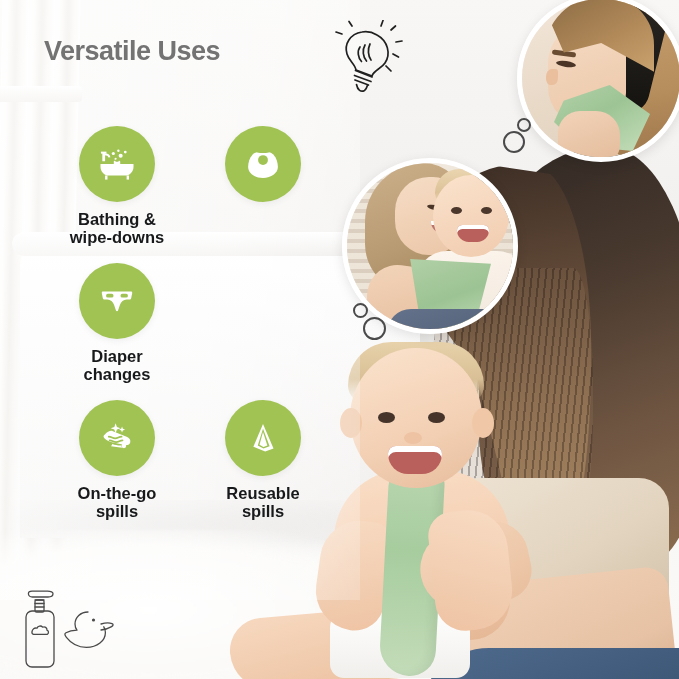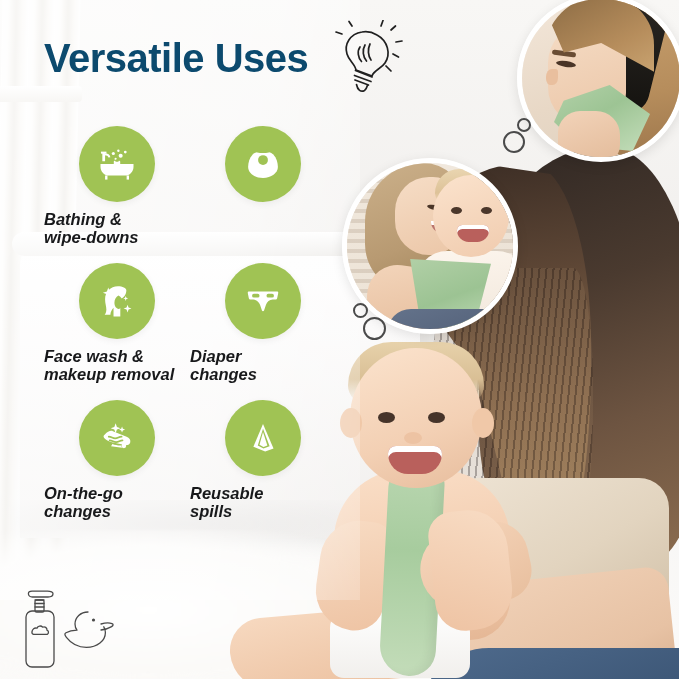--- a/index.html
+++ b/index.html
@@ -288,35 +288,35 @@
     transform: rotate(8deg); }
   .i2-jeans { position: absolute; left: 40px; top: 146px; width: 130px; height: 40px;
     background: linear-gradient(160deg,#64738b,#4d5a72); border-radius: 24px 24px 0 0; }
 
   
   .bubble { position: absolute; border: 2px solid #4a4a4a; border-radius: 50%; background: transparent; }
 
   
   .title {
     position: absolute; left: 44px; top: 36px;
-    font-size: 40px; font-weight: bold; color: #0c4a6e;
+    font-size: 27px; font-weight: bold; color: #737373;
     letter-spacing: -0.5px;
   }
   .bulb { position: absolute; left: 328px; top: 20px; width: 76px; height: 78px; }
 
   
   .grid {
     position: absolute; left: 44px; top: 126px;
     width: 300px;
   }
   .row { display: flex; }
   .cell {
     width: 146px;
+    text-align: center;
     margin-bottom: 16px;
-    font-style: italic;
   }
   .circle {
     width: 76px; height: 76px;
     margin: 0 auto 8px auto;
     border-radius: 50%;
     background: #a0c354;
     display: flex; align-items: center; justify-content: center;
     box-shadow: 0 2px 7px rgba(0,0,0,.06);
   }
   .cell-label {
@@ -476,37 +476,20 @@
             <g fill="#a0c354">
               <circle cx="24" cy="19.5" r="5.6"></circle>
               <path d="M24 7.4 c-2.6 0-5 .6-6.8 1.6 c-.9.5-.7 1.7.3 1.9 c2 .4 4.2.6 6.5.6 s4.5-.2 6.5-.6 c1-.2 1.2-1.4.3-1.9 C29 8 26.6 7.4 24 7.4 Z"></path>
             </g>
           </svg>
         </div>
       </div>
     </div>
 
     <div class="row">
-      <div class="cell">
-        <div class="circle">
-          <svg viewBox="0 0 48 48" width="44" height="44">
-            <g fill="#ffffff">
-              <path d="M25 8 c-8.2 0-14 6-14 14 c0 5 1.4 7.4 1.4 11.6 c0 3.4-1.8 5.4-1.8 5.4 h6.2 c0-3 1.6-5.4 3.4-7.6 v9.6 h7.4 V22.2 c4-1.6 6.6-5.4 6.6-9.8 C34.2 10 30 8 25 8 Z"></path>
-              <path d="M14.5 9.2 l1.5 4.4 4.4 1.5 -4.4 1.5 -1.5 4.4 -1.5-4.4 -4.4-1.5 4.4-1.5 z"></path>
-              <path d="M35.5 28 l1.1 3.2 3.2 1.1 -3.2 1.1 -1.1 3.2 -1.1-3.2 -3.2-1.1 3.2-1.1 z"></path>
-              <path d="M33.5 18.5 l.7 2 2 .7 -2 .7 -.7 2 -.7-2 -2-.7 2-.7 z"></path>
-            </g>
-            <g fill="#a0c354">
-              <path d="M25.6 18 c-2.8 1.6-4.4 4.6-4.4 8 c0 4 2.2 6.6 4.6 6.6 c2.4 0 4.6-2.6 4.6-6.6 c0-3.4-1.8-6.6-4.8-8 z"></path>
-            </g>
-          </svg>
-        </div>
-        <div class="cell-label">Face wash &amp;
-makeup removal</div>
-      </div>
 
       <div class="cell">
         <div class="circle">
           <svg viewBox="0 0 48 48" width="42" height="42">
             <g fill="#ffffff">
               <path d="M8 13 h32 c1 0 1.6 .8 1.4 1.8 l-1.2 6 c-.2 1-1 1.6-2 1.6 H35 c-3.6 0-6.4 2.6-7.6 6 l-2.2 6.4 c-.4 1.2-2 1.2-2.4 0 l-2.2-6.4 c-1.2-3.4-4-6-7.6-6 H9.8 c-1 0-1.8-.6-2-1.6 l-1.2-6 C6.4 13.8 7 13 8 13 Z"></path>
             </g>
             <g fill="#a0c354">
               <rect x="11.5" y="15.8" width="8.5" height="4.2" rx="2.1"></rect>
               <rect x="28" y="15.8" width="8.5" height="4.2" rx="2.1"></rect>
@@ -530,21 +513,21 @@
               <path d="M22.5 8 l1.4 4 4 1.4 -4 1.4 -1.4 4 -1.4-4 -4-1.4 4-1.4 z"></path>
               <path d="M29.5 11.5 l.9 2.4 2.4 .9 -2.4 .9 -.9 2.4 -.9-2.4 -2.4-.9 2.4-.9 z"></path>
             </g>
             <g stroke="#a0c354" stroke-width="1.9" fill="none" stroke-linecap="round">
               <path d="M15 22.5 c3 0 4 2 7 2 s4-2 7-2"></path>
               <path d="M16 26.5 c3 0 4 2 7 2 s4-2 7-2"></path>
             </g>
           </svg>
         </div>
         <div class="cell-label">On-the-go
-changes</div>
+spills</div>
       </div>
 
       <div class="cell">
         <div class="circle">
           <svg viewBox="0 0 48 48" width="42" height="42">
             <g fill="#ffffff">
               <path d="M24 8 L36 36 L26.5 39.5 L13 34 Z"></path>
             </g>
             <g fill="#a0c354">
               <path d="M24 13.5 L31.5 33.5 L24.5 36 L18 32.5 Z"></path>

